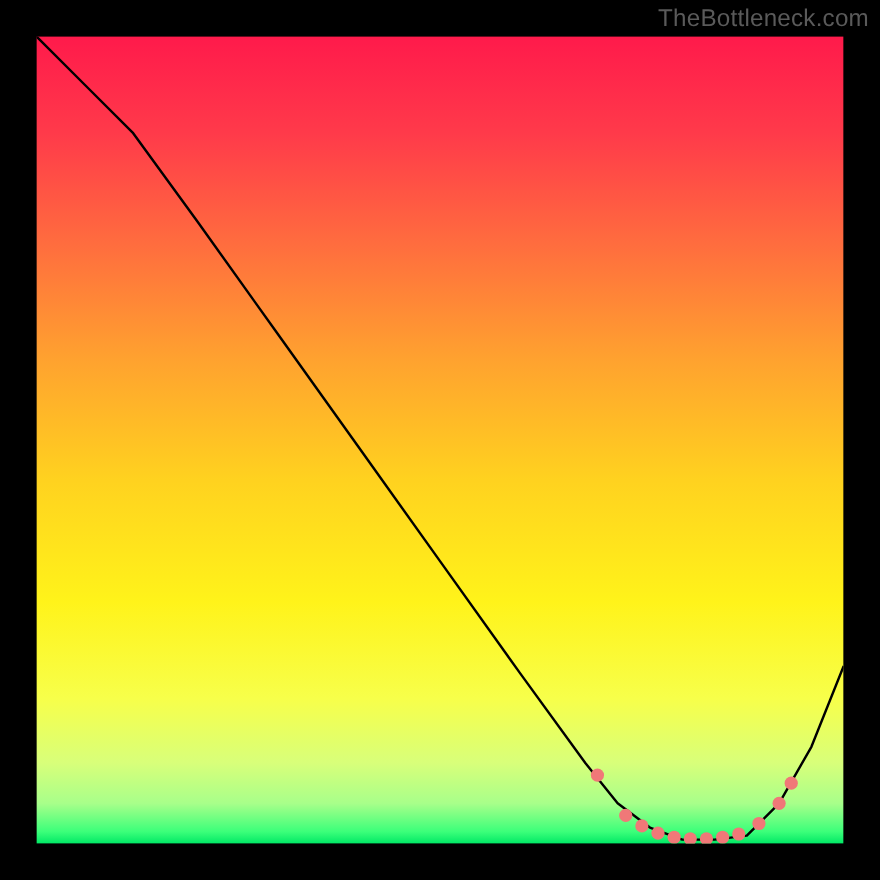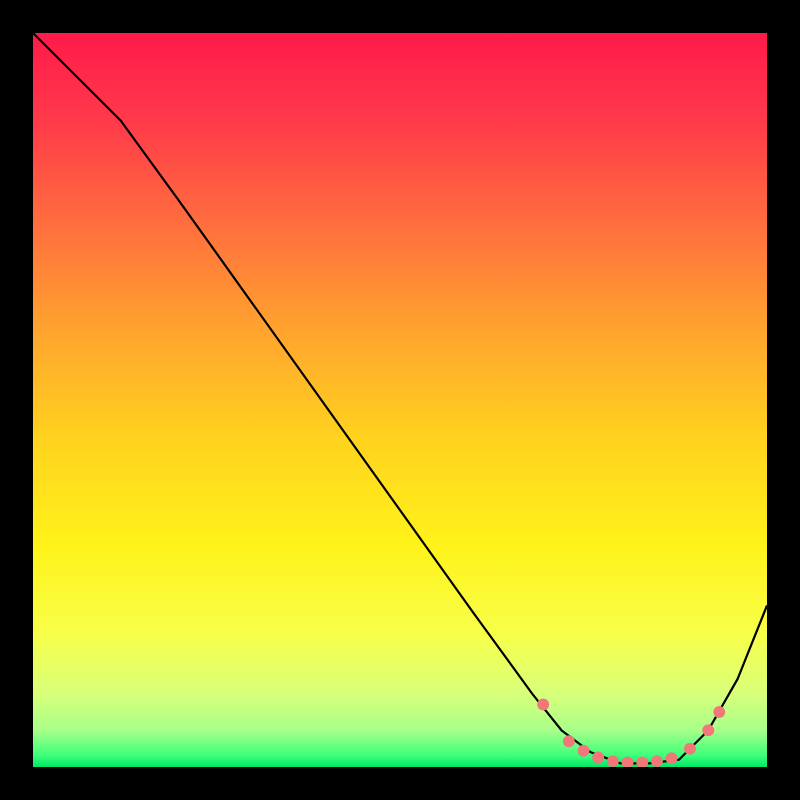--- a/index.html
+++ b/index.html
@@ -38,20 +38,21 @@
   .plot-area svg {
     position: absolute;
     left: 0;
     top: 0;
   }
 </style>
 </head>
 <body>
 
 <div class="frame">
+  <div class="watermark">TheBottleneck.com</div>
   <div class="plot-area">
     <svg id="chart-svg" width="734" height="734" viewBox="0 0 734 734">
         <defs>
           <linearGradient id="bg-grad" x1="0" y1="0" x2="0" y2="1">
             <stop offset="0%" stop-color="#ff1a4b"></stop>
             <stop offset="12%" stop-color="#ff3a4a"></stop>
             <stop offset="25%" stop-color="#ff6a3f"></stop>
             <stop offset="40%" stop-color="#ffa22f"></stop>
             <stop offset="55.00000000000001%" stop-color="#ffd21f"></stop>
             <stop offset="70%" stop-color="#fff31a"></stop>

